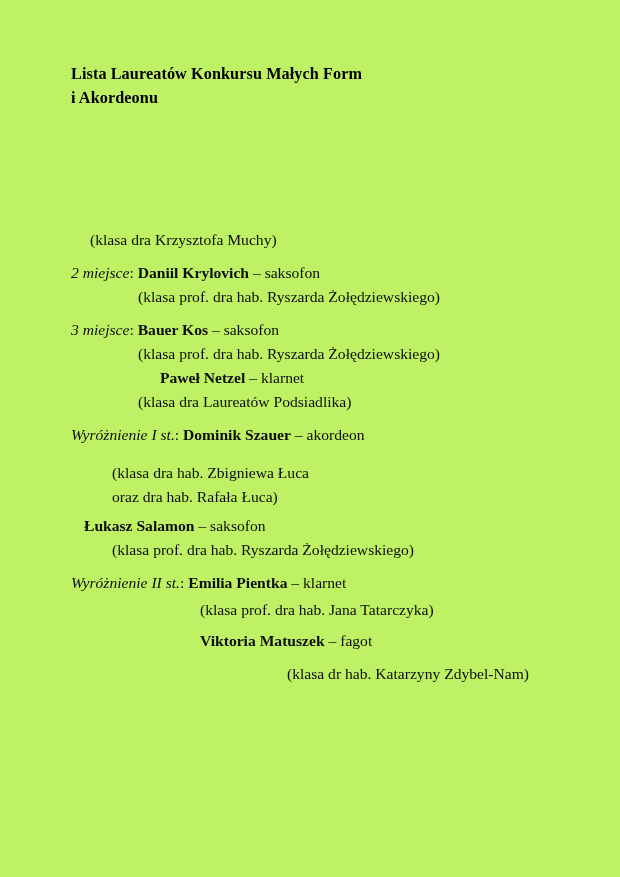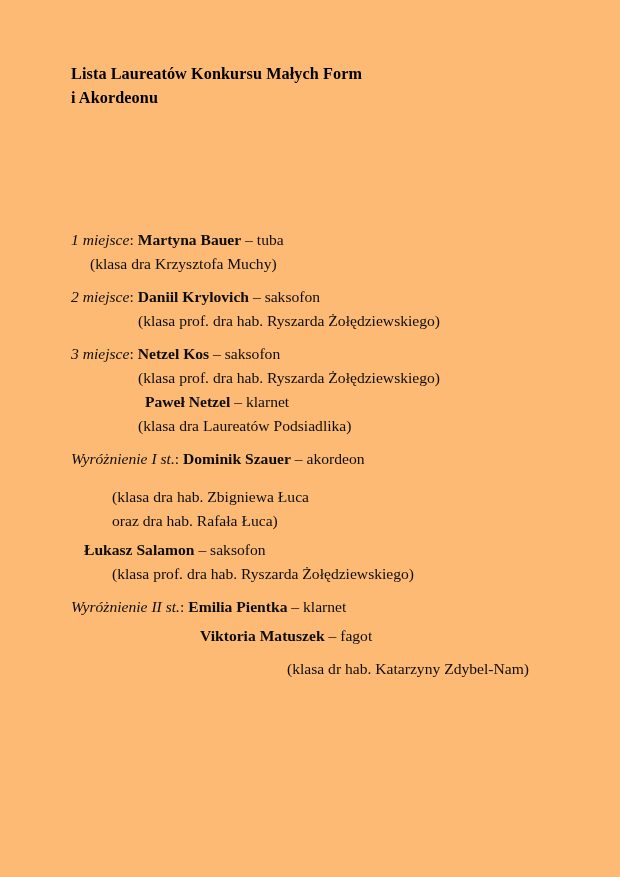--- a/index.html
+++ b/index.html
@@ -14,21 +14,21 @@
     position: relative;
     overflow: hidden;
     font-family: "Liberation Serif", "DejaVu Serif", serif;
     color: #000000;
     -webkit-font-smoothing: antialiased;
   }
 
   .page {
     position: absolute;
     inset: 0;
-    background: #fdba74;
+    background: #bef264;
   }
 
   
   .title-block {
     position: absolute;
     left: 71px;
     top: 62px;
     width: 470px;
   }
   .title-line {
@@ -65,21 +65,21 @@
     font-weight: normal;
   }
   .line.teacher {
     font-weight: normal;
   }
 
   
   .ind-0   { padding-left: 71px; }
   .ind-1   { padding-left: 138px; }
   .ind-1b  { padding-left: 90px; }
-  .ind-1c  { padding-left: 145px; }
+  .ind-1c  { padding-left: 145px; margin-left: 15px; }
   .ind-2   { padding-left: 112px; }
   .ind-2b  { padding-left: 84px; }
   .ind-3   { padding-left: 196px; text-align: center; }
   .ind-3b  { padding-left: 200px; }
 
   .gap-sm  { height: 5px; }
   .gap-md  { height: 9px; }
   .gap-lg  { height: 14px; }
 
   .line.wide { line-height: 29px; }
@@ -102,35 +102,34 @@
 <div class="page">
 
   <div class="title-block">
     <div class="title-line">Lista Laureatów Konkursu Małych Form</div>
     <div class="title-line">i Akordeonu</div>
   </div>
 
   <div class="awards">
 
     <div class="award-group">
-      <div class="line ind-0"><span class="place">1 miejsce</span><span>: </span><span class="name">Martyna Bauer</span><span> – </span><span class="instrument">tuba</span></div>
       <div class="line teacher ind-1b">(klasa dra Krzysztofa Muchy)</div>
     </div>
 
     <div class="gap-md"></div>
 
     <div class="award-group">
       <div class="line ind-0"><span class="place">2 miejsce</span><span>: </span><span class="name">Daniil Krylovich</span><span> – </span><span class="instrument">saksofon</span></div>
       <div class="line teacher ind-1">(klasa prof. dra hab. Ryszarda Żołędziewskiego)</div>
     </div>
 
     <div class="gap-md"></div>
 
     <div class="award-group">
-      <div class="line ind-0"><span class="place">3 miejsce</span><span>: </span><span class="name">Netzel Kos</span><span> – </span><span class="instrument">saksofon</span></div>
+      <div class="line ind-0"><span class="place">3 miejsce</span><span>: </span><span class="name">Bauer Kos</span><span> – </span><span class="instrument">saksofon</span></div>
       <div class="line teacher ind-1">(klasa prof. dra hab. Ryszarda Żołędziewskiego)</div>
       <div class="line ind-1c"><span class="name">Paweł Netzel</span><span> – </span><span class="instrument">klarnet</span></div>
       <div class="line teacher ind-1">(klasa dra Laureatów Podsiadlika)</div>
     </div>
 
     <div class="gap-md"></div>
 
     <div class="award-group">
       <div class="line ind-0"><span class="place">Wyróżnienie I st.</span><span>: </span><span class="name">Dominik Szauer</span><span> – </span><span class="instrument">akordeon</span></div>
       <div class="gap-lg"></div>
@@ -138,20 +137,21 @@
       <div class="line teacher ind-2">oraz dra hab. Rafała Łuca)</div>
       <div class="gap-sm"></div>
       <div class="line ind-2b"><span class="name">Łukasz Salamon</span><span> – </span><span class="instrument">saksofon</span></div>
       <div class="line teacher ind-2">(klasa prof. dra hab. Ryszarda Żołędziewskiego)</div>
     </div>
 
     <div class="gap-md"></div>
 
     <div class="award-group">
       <div class="line ind-0"><span class="place">Wyróżnienie II st.</span><span>: </span><span class="name">Emilia Pientka</span><span> – </span><span class="instrument">klarnet</span></div>
+      <div class="line teacher ind-3b wide">(klasa prof. dra hab. Jana Tatarczyka)</div>
       <div class="line ind-3b wider"><span class="name">Viktoria Matuszek</span><span> – </span><span class="instrument">fagot</span></div>
       <div class="line teacher ind-3 wider">(klasa dr hab. Katarzyny Zdybel-Nam)</div>
     </div>
 
   </div>
 
 
 </div>
 
 </body></html>

